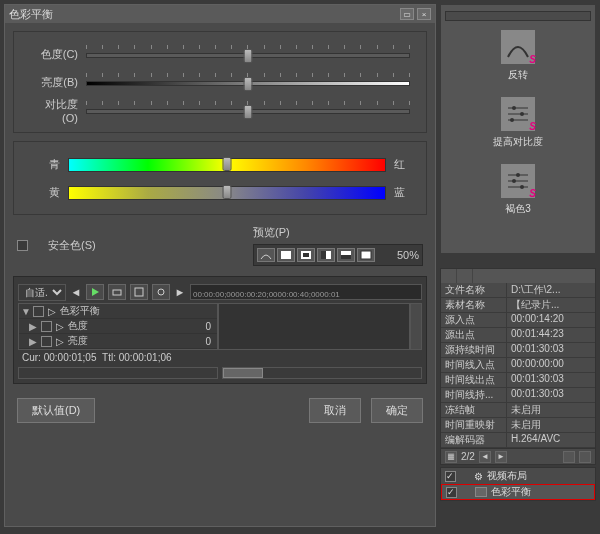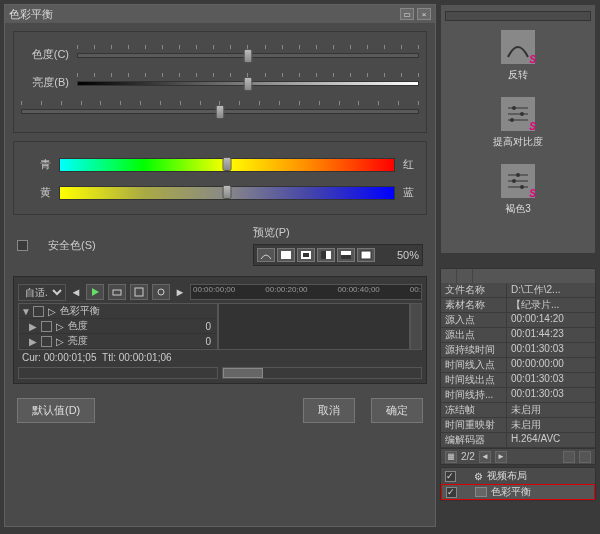--- a/index.html
+++ b/index.html
@@ -2,21 +2,21 @@
 <html><head>
 <meta charset="utf-8">
 <style>
 *{box-sizing:border-box;margin:0;padding:0;user-select:none}
 body{background:#3a3a3a;font-family:"Microsoft YaHei",sans-serif;font-size:11px;color:#ccc;width:600px;height:534px;overflow:hidden;position:relative}
 .dialog{position:absolute;left:4px;top:4px;width:432px;height:523px;background:#4a4a4a;border:1px solid #606060}
 .titlebar{height:18px;background:#5a5a5a;display:flex;align-items:center;padding:0 4px}
 .titlebar-title{flex:1;font-size:11px;color:#ddd}
 .titlebar-btns{display:flex;gap:3px}
 .titlebar-btn{width:14px;height:12px;background:#6a6a6a;border:1px solid #888;display:flex;align-items:center;justify-content:center;font-size:8px;color:#ddd;cursor:pointer}
-.panel{margin:8px;background:#4a4a4a;border:1px solid #383838;padding:8px 7px}
+.panel{margin:8px;background:#4a4a4a;border:1px solid #383838;padding:8px 16px}
 .slider-row{display:flex;align-items:center;height:28px;gap:8px}
 .slider-label{width:48px;text-align:right;font-size:11px;color:#ccc}
 .slider-track{flex:1;height:18px;position:relative}
 .slider-ticks{position:absolute;top:0;left:0;right:0;height:4px;display:flex;justify-content:space-between}
 .slider-ticks span{width:1px;height:4px;background:#888}
 .slider-bar{position:absolute;top:8px;left:0;right:0;height:5px;background:#5a5a5a;border:1px solid #333}
 .slider-thumb{position:absolute;top:4px;width:9px;height:14px;background:linear-gradient(#bbb,#888);border:1px solid #555;border-radius:2px;transform:translateX(-50%)}
 .gradient-bw{background:linear-gradient(90deg,#000,#fff)}
 .color-row{display:flex;align-items:center;height:28px;gap:8px}
 .color-label-l{width:30px;text-align:right;color:#ccc}
@@ -30,28 +30,28 @@
 .checkbox.checked::after{content:"✓";color:#ddd;font-size:9px;display:block;line-height:9px}
 .preview-grp{margin-left:auto;display:flex;flex-direction:column;gap:4px;align-items:flex-start}
 .preview-icons{display:flex;gap:2px;align-items:center;background:#3a3a3a;border:1px solid #2a2a2a;padding:3px}
 .picon{width:18px;height:14px;background:#555;border:1px solid #777;cursor:pointer;display:flex;align-items:center;justify-content:center}
 .picon svg{width:12px;height:10px}
 .timeline-area{margin:4px 8px;background:#3a3a3a;border:1px solid #2a2a2a;padding:4px}
 .tl-top{display:flex;align-items:center;gap:4px;height:22px}
 .tl-select{background:#3a3a3a;border:1px solid #555;color:#ccc;font-size:10px;padding:1px 2px;width:48px}
 .tl-arrow{width:12px;color:#ccc;cursor:pointer;text-align:center}
 .tl-btn{width:18px;height:16px;background:#4a4a4a;border:1px solid #666;cursor:pointer;display:flex;align-items:center;justify-content:center}
-.tl-ruler{flex:1;height:16px;background:#2a2a2a;font-size:8px;color:#999;display:flex;align-items:flex-start;padding:0 2px;gap:30px;overflow:hidden;border:1px solid #555}
+.tl-ruler{flex:1;height:16px;background:#2a2a2a;font-size:8px;color:#999;display:flex;align-items:flex-end;padding:0 2px;overflow:hidden;border:1px solid #555}
 .tl-tree{font-size:10px;color:#ccc}
 .tl-tree-row{display:flex;align-items:center;height:15px;gap:4px;padding-left:2px;border-bottom:1px solid #333}
 .tri{width:8px;color:#aaa;cursor:pointer}
 .tl-status{font-size:10px;color:#ccc;padding:2px 4px}
 .tl-scroll{height:12px;background:#3a3a3a;border:1px solid #555;position:relative;margin-top:2px}
 .tl-scroll-thumb{position:absolute;height:100%;background:#666;border:1px solid #888}
-.btn-row{display:flex;gap:16px;padding:10px 12px;align-items:center}
+.btn-row{display:flex;gap:10px;padding:10px 12px;align-items:center}
 .btn{padding:4px 14px;background:#5a5a5a;border:1px solid #777;color:#ddd;font-size:11px;cursor:pointer}
 .right-col{position:absolute;left:440px;top:4px;width:156px}
 .fx-panel{background:#555;border:1px solid #3a3a3a;padding:6px 4px 10px;height:250px}
 .fx-scroll{height:10px;background:#4a4a4a;border:1px solid #333;margin-bottom:4px}
 .fx-item{display:flex;flex-direction:column;align-items:center;gap:3px;margin:8px 0 14px}
 .fx-thumb{width:36px;height:36px;background:#888;border:1px solid #555;position:relative;display:flex;align-items:center;justify-content:center}
 .fx-s{position:absolute;bottom:-1px;right:-1px;color:#e4007f;font-weight:bold;font-size:10px;font-style:italic}
 .fx-label{font-size:10px;color:#ddd}
 .props{background:#4a4a4a;border:1px solid #333;margin-top:14px;font-size:10px}
 .props-top{height:14px;background:#555;display:flex}
@@ -133,20 +133,21 @@
             <span></span>
             <span></span>
             <span></span>
             <span></span>
           </div>
         <div class="slider-bar gradient-bw"></div>
         <div class="slider-thumb" style="left:50%"></div>
       </div>
     </div>
     <div class="slider-row">
+      <span class="slider-label">对比度(O)</span>
       <div class="slider-track">
         <div class="slider-ticks">
             <span></span>
             <span></span>
             <span></span>
             <span></span>
             <span></span>
             <span></span>
             <span></span>
             <span></span>

